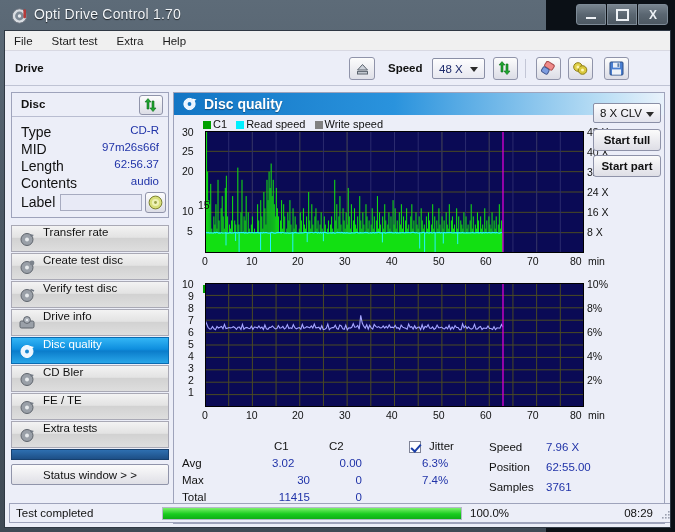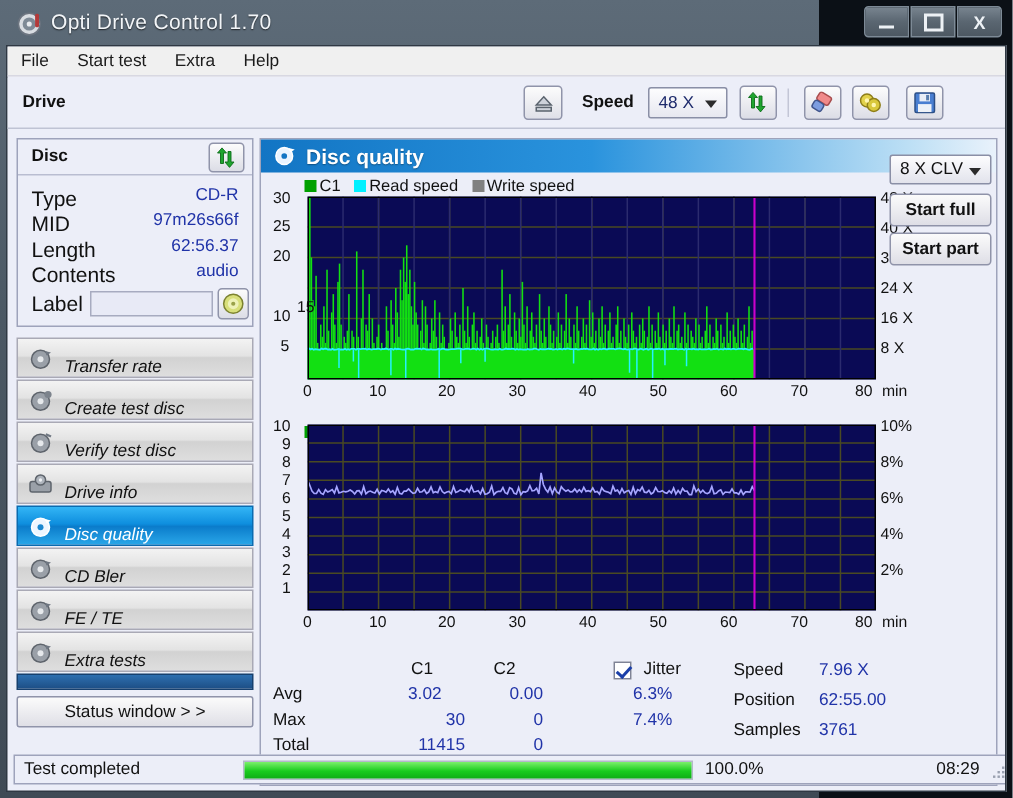--- a/index.html
+++ b/index.html
@@ -126,21 +126,21 @@
     position:absolute;left:133px;top:99px;width:21px;height:21px;
     background:linear-gradient(180deg,#fcfcfc,#dcdde6);
     border:1px solid #9094aa;border-radius:3px;box-sizing:border-box;
   }
 
   .navlist{position:absolute;left:0;top:133px;width:158px;}
   .navitem{
     position:relative;width:158px;height:27px;margin-bottom:1px;
     background:linear-gradient(180deg,#f3f3f3 0%,#e3e3e3 45%,#d2d2d2 50%,#dedede 100%);
     border:1px solid #a9a9b5;box-sizing:border-box;
-    display:flex;align-items:flex-end;font-style:italic;
+    display:flex;align-items:flex-start;
   }
   .navitem .nlbl{margin-left:31px;font-size:11.5px;color:#111;}
   .navitem.sel{
     background:linear-gradient(180deg,#33b5f5 0%,#0e8ede 45%,#0b7ccb 52%,#29a6e8 100%);
     border:1px solid #0a6bb0;
   }
   .navitem.sel .nlbl{color:#fff;}
   .navicon{position:absolute;left:7px;top:5px;width:17px;height:17px;}
   .blue-strip{
     position:relative;width:158px;height:11px;margin-top:1px;

